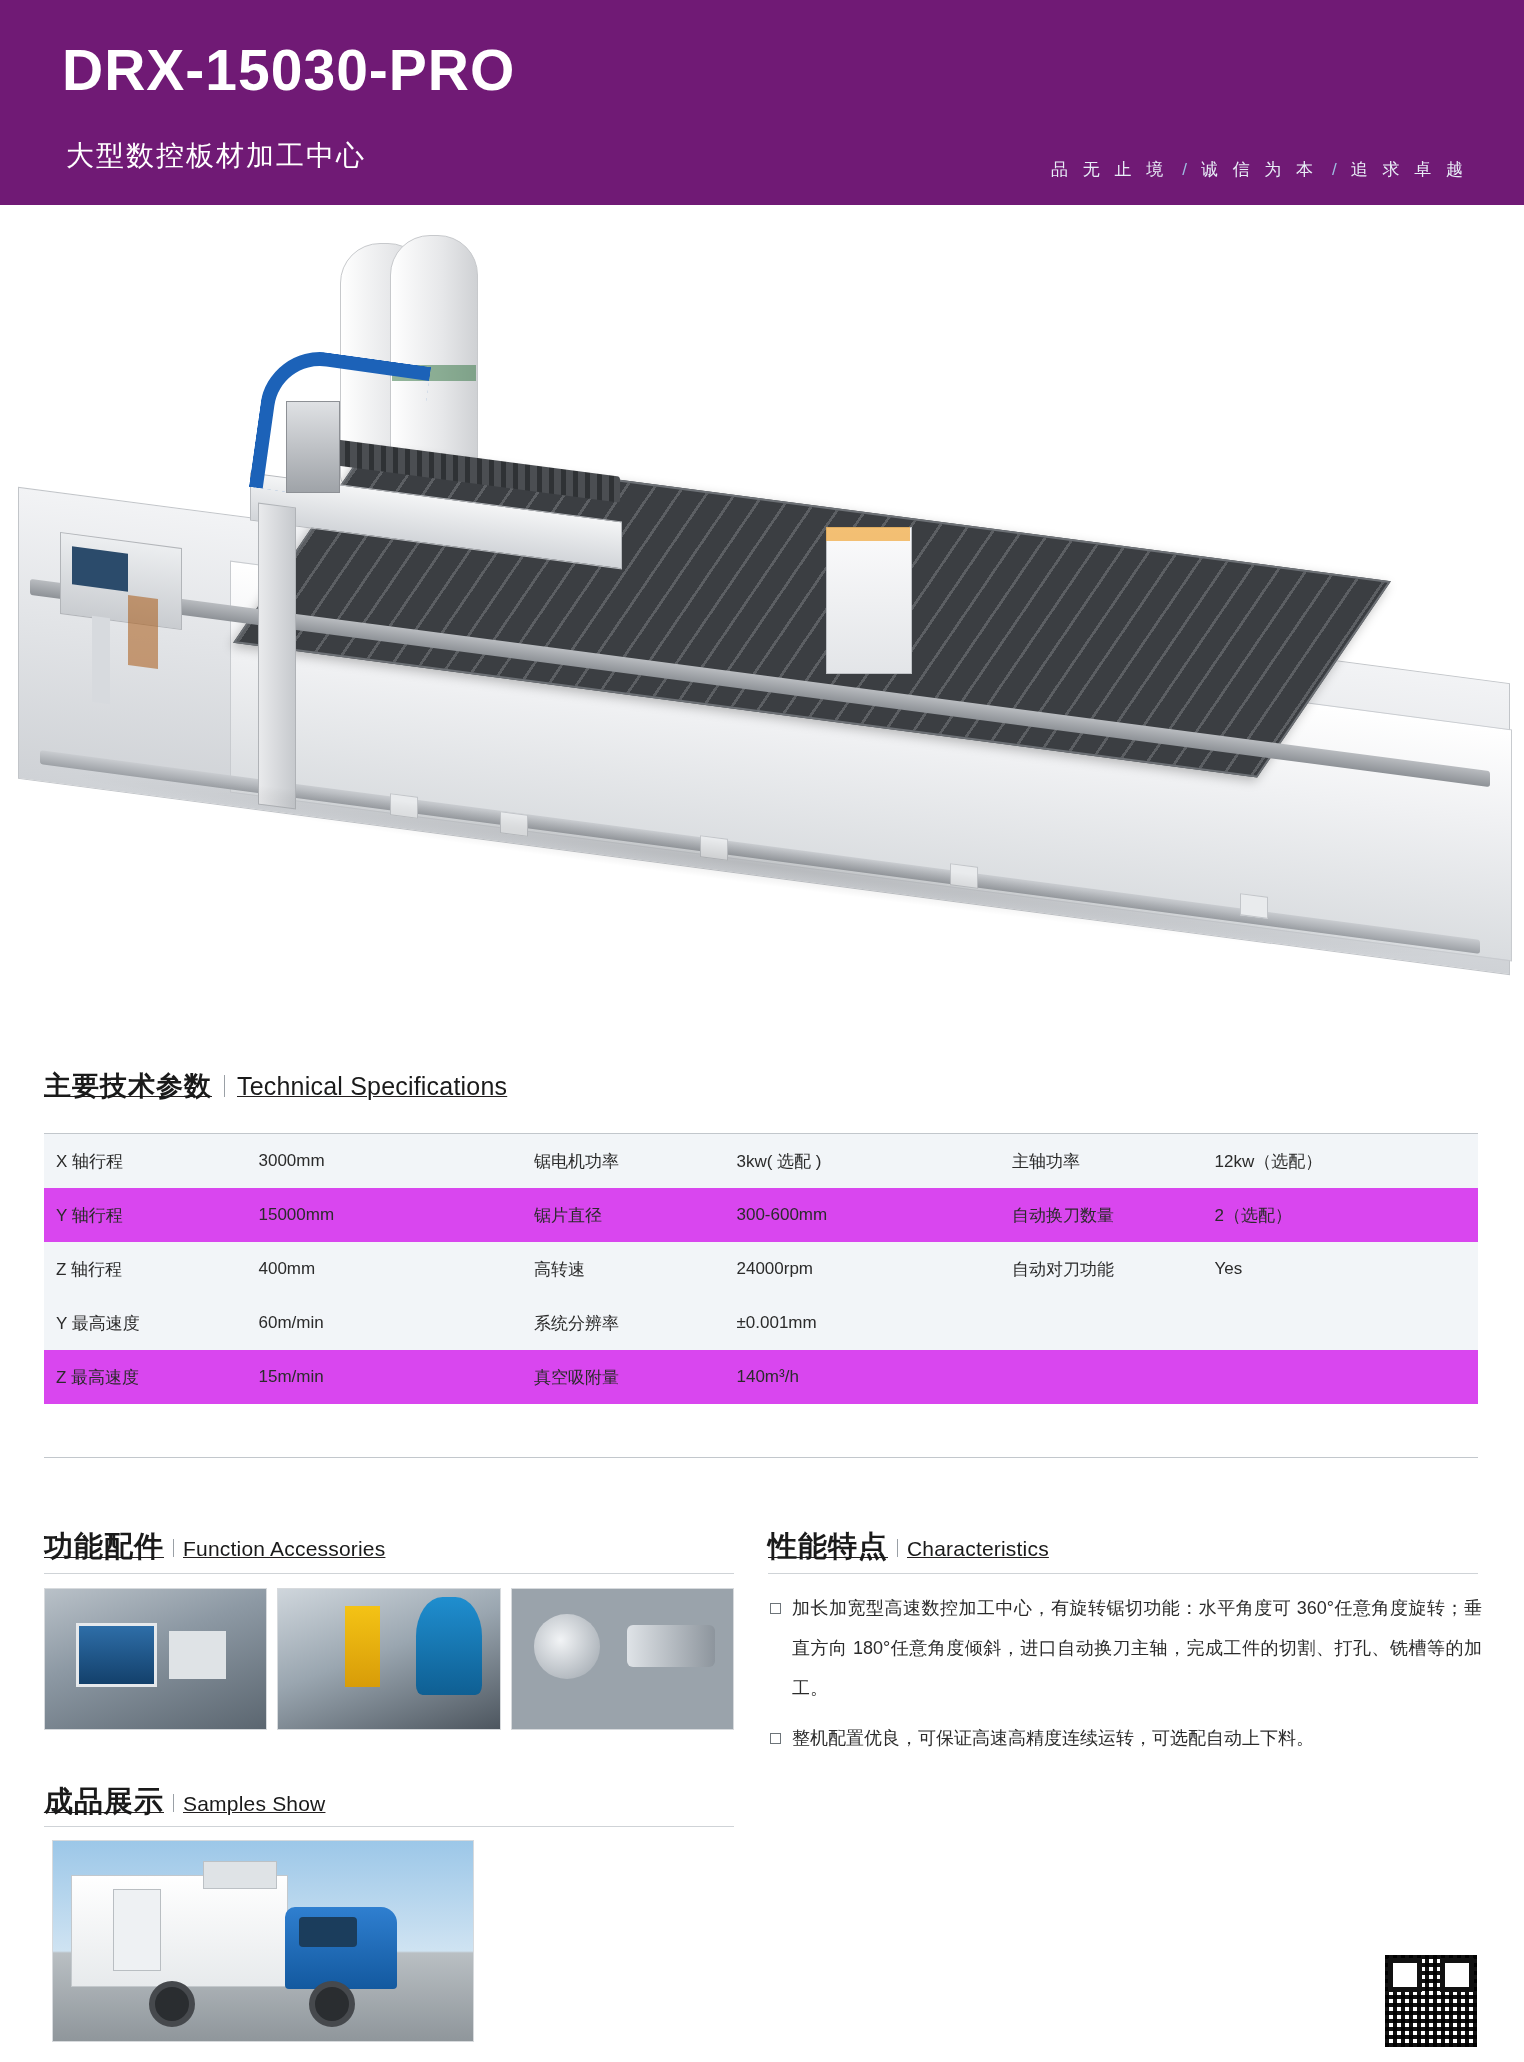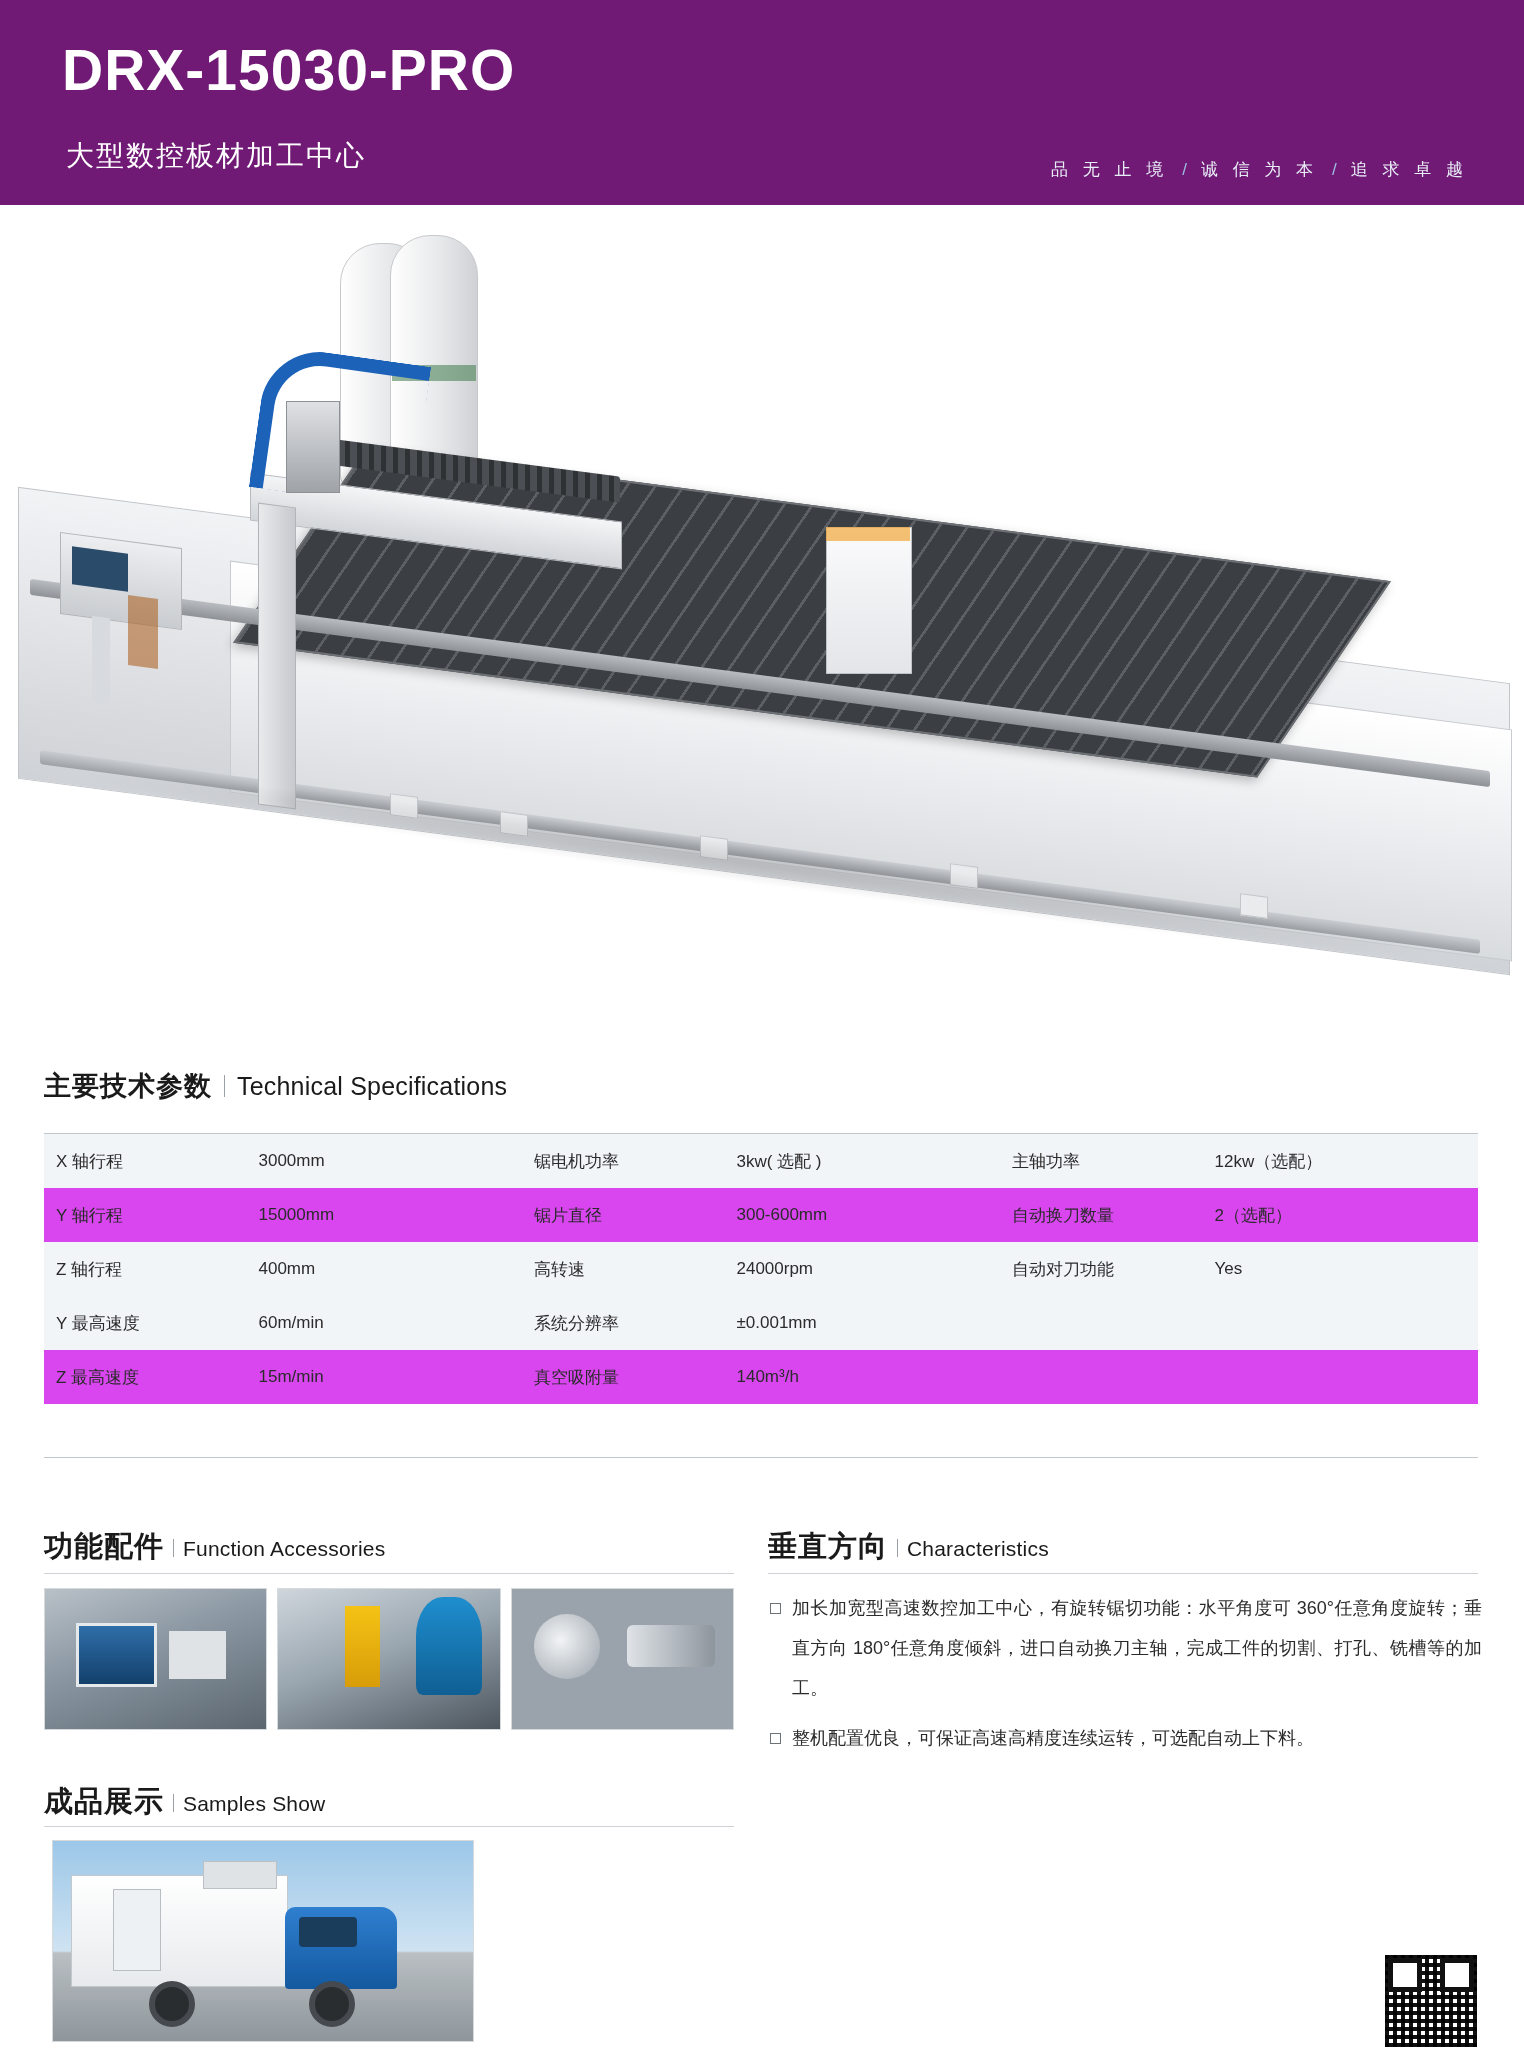--- a/index.html
+++ b/index.html
@@ -263,20 +263,21 @@
     height: 20px;
     background: #e9ebed;
     border: 1px solid #c2c5c9;
     transform: skewY(7.5deg);
   }
 
   
   .sec-head {
     position: absolute;
     white-space: nowrap;
+    text-decoration: underline;
   }
   .sec-head .cn {
     font-size: 27px;
     font-weight: bold;
     color: #1a1a1a;
     letter-spacing: 1px;
   }
   .sec-head .bar {
     display: inline-block;
     width: 1px;
@@ -638,21 +639,21 @@
   <div class="sample-box"></div>
   <div class="sample-cab"></div>
   <div class="sample-cool"></div>
   <div class="sample-cab-truck"></div>
   <div class="sample-window"></div>
   <div class="sample-wheel1"></div>
   <div class="sample-wheel2"></div>
 </div>
 
 <div class="sec-head sec-head-sm" style="left:768px; top:1527px;">
-  <span class="cn">垂直方向</span><span class="bar"></span><span class="en">Characteristics</span>
+  <span class="cn">性能特点</span><span class="bar"></span><span class="en">Characteristics</span>
 </div>
 <div class="char-rule"></div>
 <div class="char-list">
   <div class="char-item">
     <span class="sq"></span>
     <span>加长加宽型高速数控加工中心，有旋转锯切功能：水平角度可 360°任意角度旋转；垂直方向 180°任意角度倾斜，进口自动换刀主轴，完成工件的切割、打孔、铣槽等的加工。</span>
   </div>
   <div class="char-item">
     <span class="sq"></span>
     <span>整机配置优良，可保证高速高精度连续运转，可选配自动上下料。</span>

